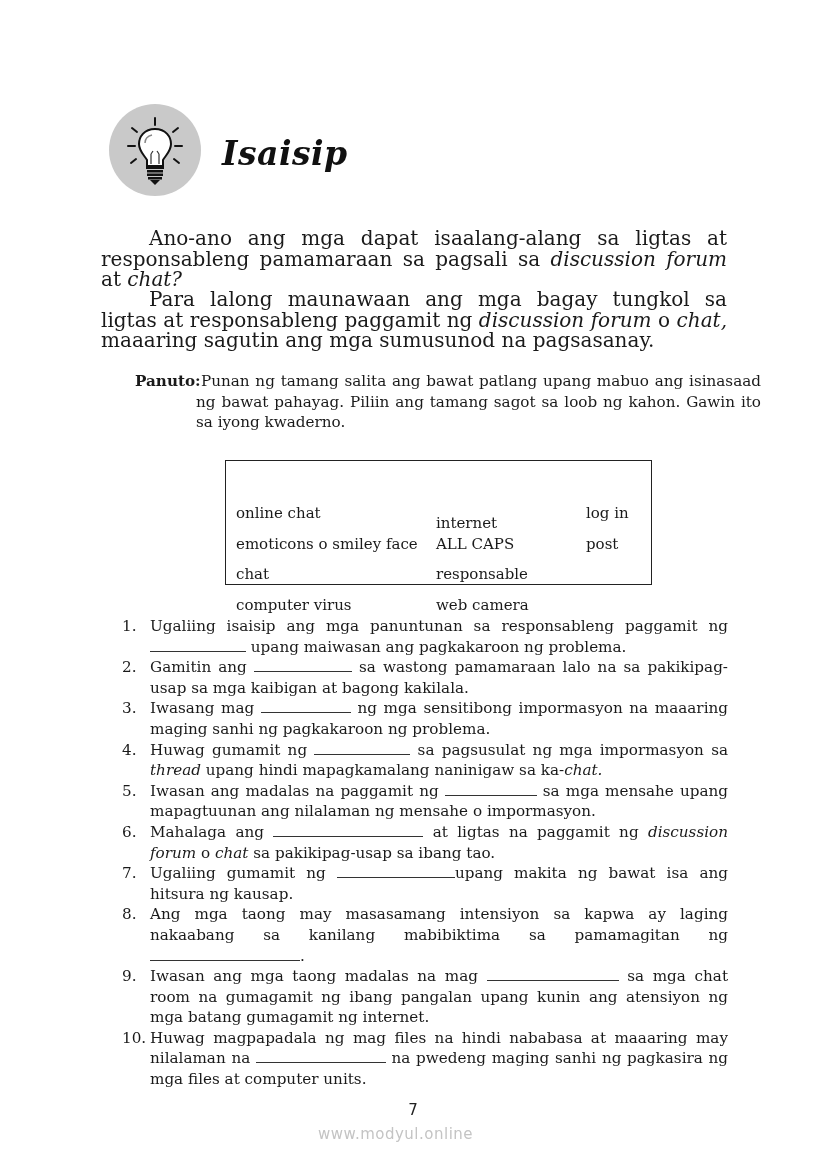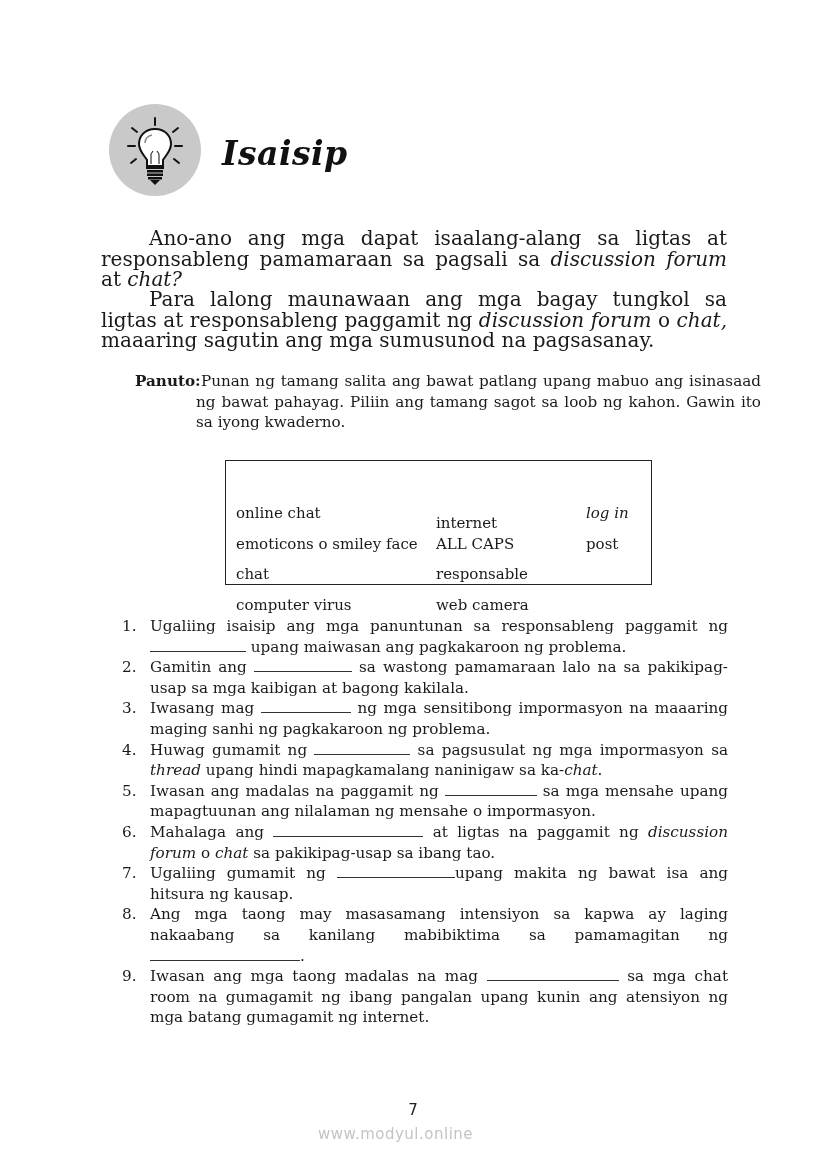--- a/index.html
+++ b/index.html
@@ -73,21 +73,21 @@
 
 <div class="abs wordbox">
   <span class="word" style="left:10px;top:6px;">online chat</span>
   <span class="word" style="left:10px;top:37px;">emoticons o smiley face</span>
   <span class="word" style="left:10px;top:67px;">chat</span>
   <span class="word" style="left:10px;top:98px;">computer virus</span>
   <span class="word" style="left:210px;top:16px;">internet</span>
   <span class="word" style="left:210px;top:37px;">ALL CAPS</span>
   <span class="word" style="left:210px;top:67px;">responsable</span>
   <span class="word" style="left:210px;top:98px;">web camera</span>
-  <span class="word" style="left:360px;top:6px;font-style:italic;">log in</span>
+  <span class="word" style="left:360px;top:6px;">log in</span>
   <span class="word" style="left:360px;top:37px;">post</span>
 </div>
 
 <div class="abs list">
   <div class="item">
     <span class="num">1.</span>
     <span>Ugaliing isaisip ang mga panuntunan sa responsableng paggamit ng </span><span class="blank" style="width:96px;"></span><span> upang maiwasan ang pagkakaroon ng problema.</span>
   </div>
   <div class="item">
     <span class="num">2.</span>
@@ -114,16 +114,20 @@
     <span>Ugaliing gumamit ng </span><span class="blank" style="width:118px;"></span><span>upang makita ng bawat isa ang hitsura ng kausap.</span>
   </div>
   <div class="item">
     <span class="num">8.</span>
     <span>Ang mga taong may masasamang intensiyon sa kapwa ay laging nakaabang sa kanilang mabibiktima sa pamamagitan ng </span><span class="blank" style="width:150px;"></span><span>.</span>
   </div>
   <div class="item">
     <span class="num">9.</span>
     <span>Iwasan ang mga taong madalas na mag </span><span class="blank" style="width:132px;"></span><span> sa mga chat room na gumagamit ng ibang pangalan upang kunin ang atensiyon ng mga batang gumagamit ng internet.</span>
   </div>
+  <div class="item ten">
+    <span class="num">10.</span>
+    <span>Huwag magpapadala ng mag files na hindi nababasa at maaaring may nilalaman na </span><span class="blank" style="width:130px;"></span><span> na pwedeng maging sanhi ng pagkasira ng mga files at computer units.</span>
+  </div>
 </div>
 
 <div class="abs pagenum">7</div>
 <div class="abs watermark">www.modyul.online</div>
 
 </body></html>

